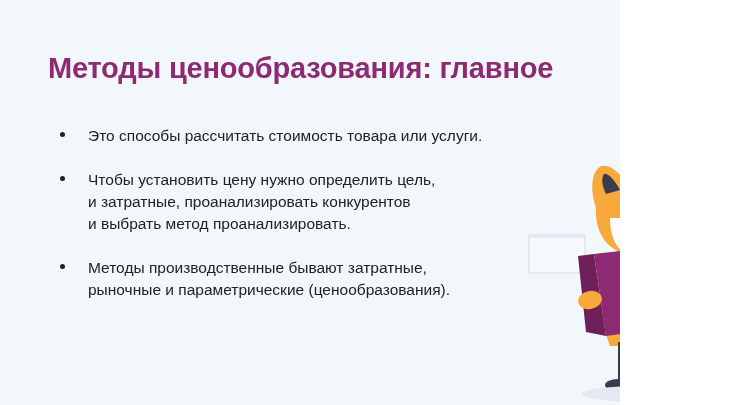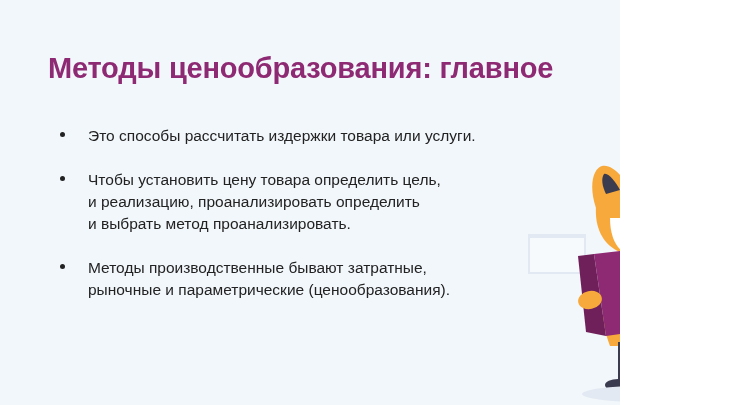--- a/index.html
+++ b/index.html
@@ -116,27 +116,27 @@
   <div class="envelope env1"></div>
   <div class="envelope env2"></div>
   <div class="envelope env3"></div>
 
   <div class="slide-title">Методы ценообразования: главное</div>
 
   <div class="bullets">
 
     <div class="bullet">
       <span class="dot"></span>
-      <span class="bullet-line">Это способы рассчитать издержки товара или услуги.</span>
+      <span class="bullet-line">Это способы рассчитать стоимость товара или услуги.</span>
     </div>
 
     <div class="bullet">
       <span class="dot"></span>
-      <span class="bullet-line">Чтобы установить цену товара определить цель,</span>
-      <span class="bullet-line">и реализацию, проанализировать определить</span>
+      <span class="bullet-line">Чтобы установить цену нужно определить цель,</span>
+      <span class="bullet-line">и затратные, проанализировать конкурентов</span>
       <span class="bullet-line">и выбрать метод проанализировать.</span>
     </div>
 
     <div class="bullet">
       <span class="dot"></span>
       <span class="bullet-line">Методы производственные бывают затратные,</span>
       <span class="bullet-line">рыночные и параметрические (ценообразования).</span>
     </div>
 
   </div>

